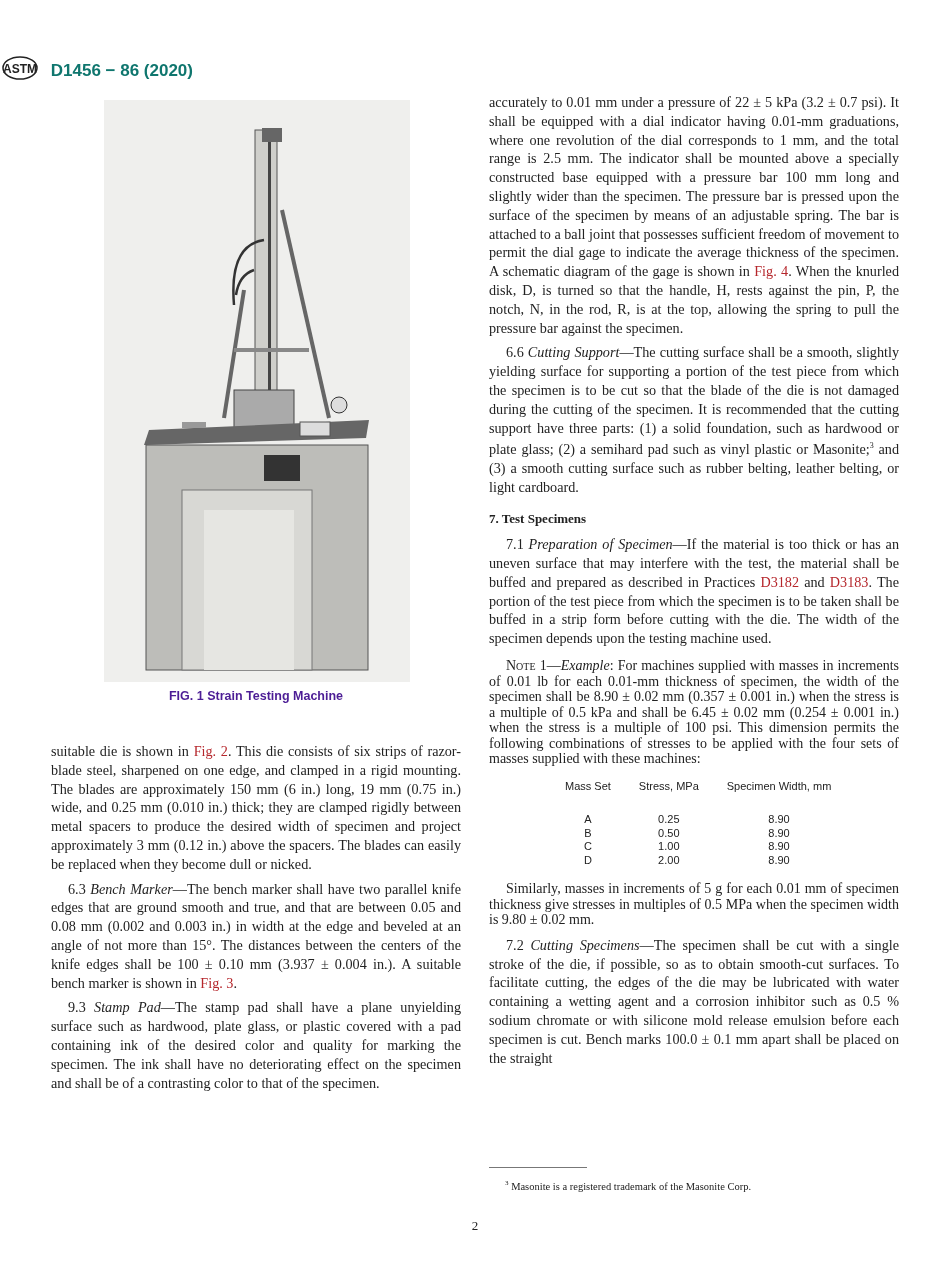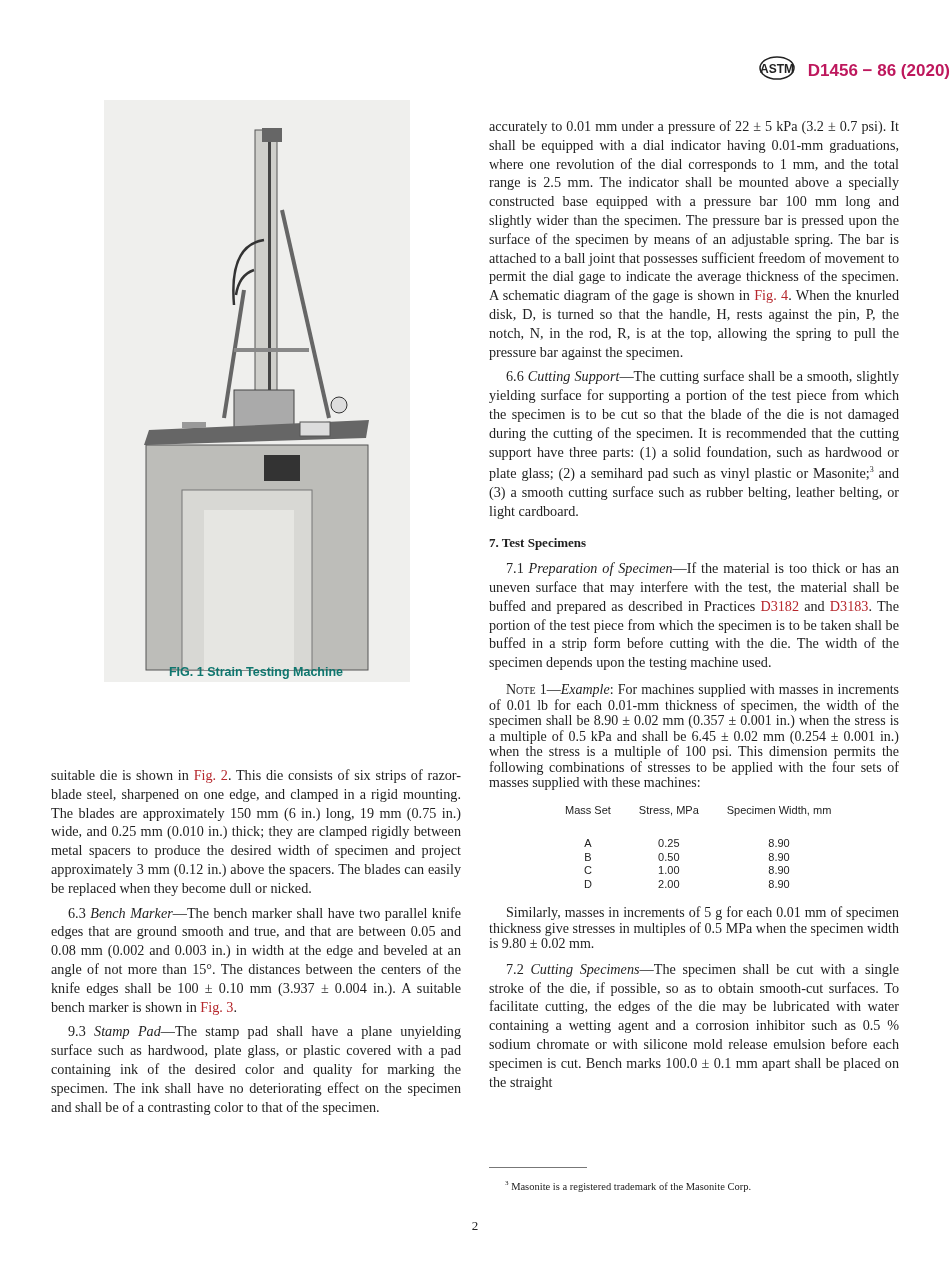--- a/index.html
+++ b/index.html
@@ -1,31 +1,31 @@
 <!DOCTYPE html>
 <html><head>
 <meta charset="utf-8">
 <style>
   html, body { margin: 0; padding: 0; background: #ffffff; }
   body { width: 950px; height: 1272px; position: relative; overflow: hidden;
          font-family: "Liberation Serif", "DejaVu Serif", serif; color: #222; }
-  .header { position: absolute; top: 55px; left: 0; width: 950px; text-align: right;
-            font-family: "Liberation Sans", sans-serif; font-weight: bold; font-size: 17px; color: #be185d; }
+  .header { position: absolute; top: 55px; left: 0; width: 950px; text-align: left;
+            font-family: "Liberation Sans", sans-serif; font-weight: bold; font-size: 17px; color: #0f766e; }
   .header .logo { display: inline-block; vertical-align: middle; margin-right: 6px; }
   .header span.title { vertical-align: middle; }
-  .col { position: absolute; font-size: 14.2px; line-height: 18.8px; text-align: justify; margin-top: 24px; }
+  .col { position: absolute; font-size: 14.2px; line-height: 18.8px; text-align: justify; }
   .col-left { left: 51px; width: 410px; }
   .col-right { left: 489px; width: 410px; }
   p { margin: 0 0 6px 0; }
   .indent { text-indent: 17px; }
   .link { color: #b5262b; }
   i { font-style: italic; }
   .figure { position: absolute; left: 104px; top: 100px; width: 306px; height: 582px; background: #efefed; }
-  .caption { position: absolute; top: 665px; left: 51px; width: 410px; text-align: center;
-             font-family: "Liberation Sans", sans-serif; font-weight: bold; font-size: 12.5px; color: #0f766e; }
+  .caption { position: absolute; top: 689px; left: 51px; width: 410px; text-align: center;
+             font-family: "Liberation Sans", sans-serif; font-weight: bold; font-size: 12.5px; color: #4c1d95; }
   .section-head { font-weight: bold; font-size: 13px; margin: 14px 0 6px 0; }
   .note { font-size: 14px; line-height: 15.5px; text-align: justify; }
   .note .smallcaps { font-variant: small-caps; }
   table.mass { font-family: "Liberation Sans", sans-serif; font-size: 11px; border-collapse: collapse;
                margin: 10px 0 14px 62px; }
   table.mass th { font-weight: normal; padding: 0 14px 18px 14px; text-align: right; }
   table.mass td { text-align: center; padding: 0 14px; line-height: 13.5px; }
   .footrule { position: absolute; left: 489px; top: 1167px; width: 98px; border-top: 1px solid #777; }
   .footnote { position: absolute; left: 505px; top: 1179px; font-size: 10.5px; }
   .footnote sup { font-size: 7px; }

